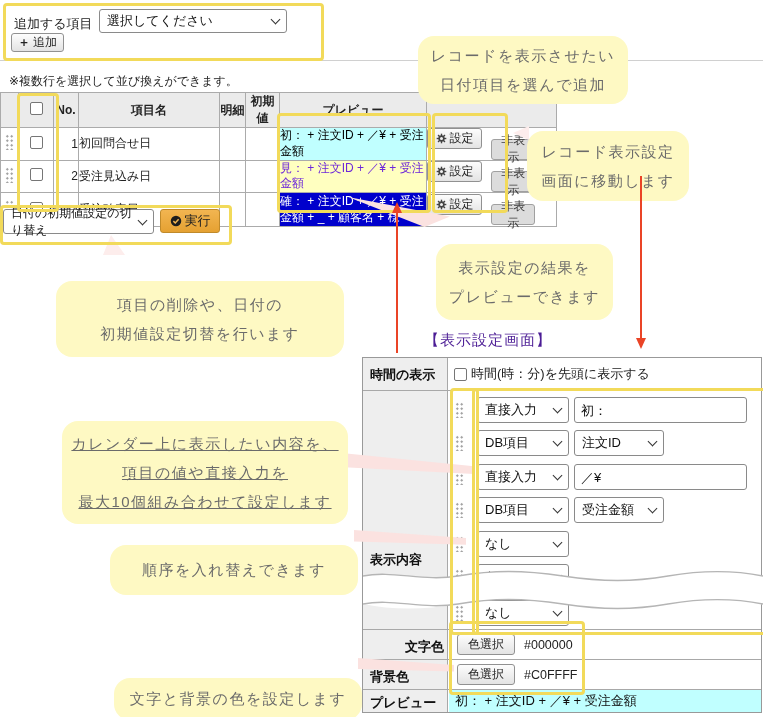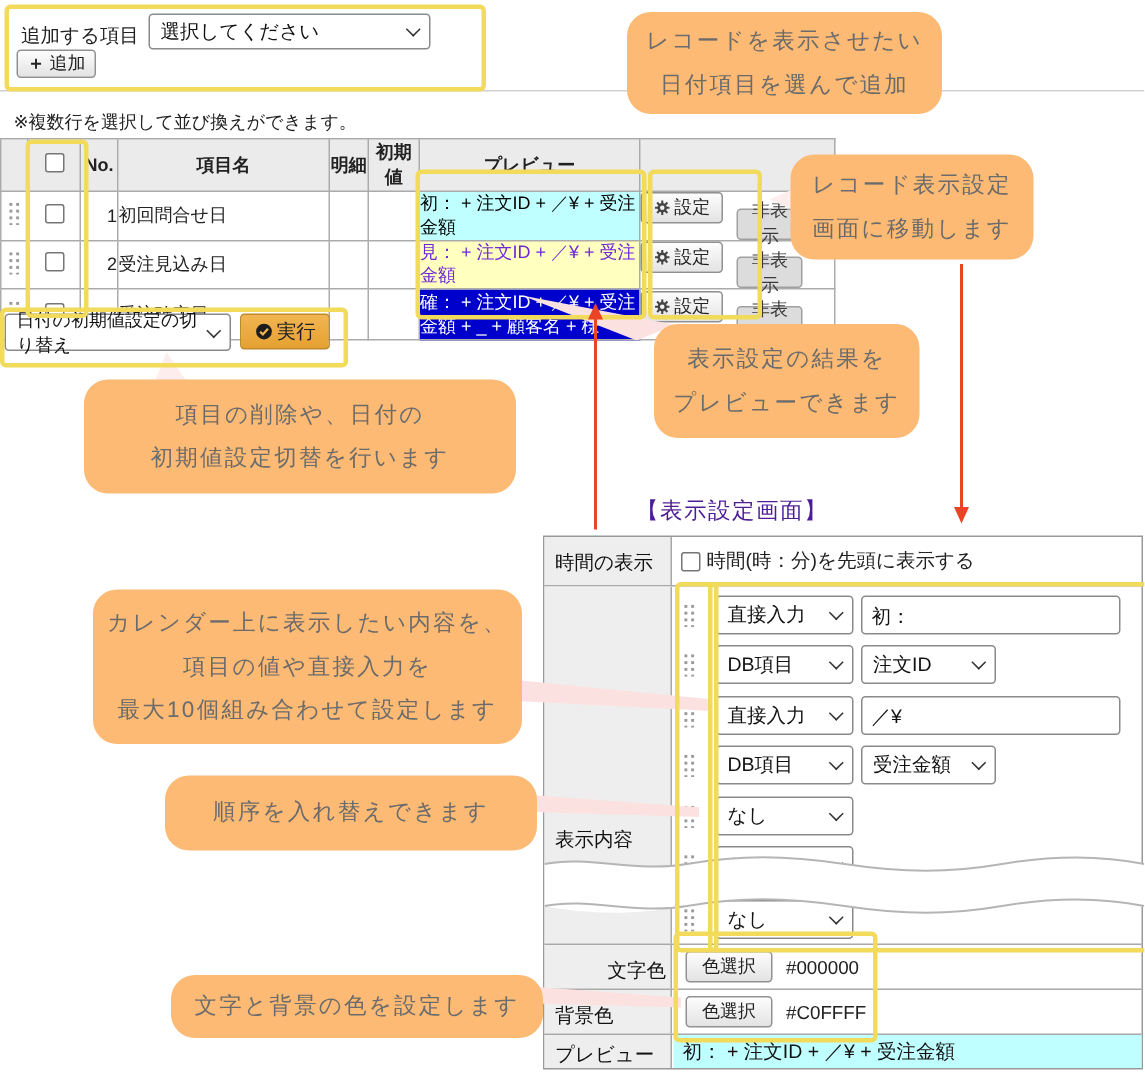--- a/index.html
+++ b/index.html
@@ -17,40 +17,40 @@
       background:linear-gradient(#fdfdfd,#e3e3e3);border:1px solid #919191;border-radius:3px;
       font-size:12px;color:#222;}
   .btn-gray{background:#dcdcdc;border:1px solid #a0a0a0;color:#3a3a3a;}
   .cb{display:inline-block;width:13px;height:13px;background:#fff;border:1px solid #767676;border-radius:2px;box-sizing:border-box;flex:none;}
   .drag{display:inline-block;width:9px;height:16px;
       background-image:radial-gradient(circle,#9a9a9a 1.1px,rgba(0,0,0,0) 1.2px);
       background-size:4.5px 4.5px;}
   
   .hl{position:absolute;border:3px solid #F2DA5A;border-radius:4px;pointer-events:none;z-index:6;}
   
-  .bubble{position:absolute;background:#fdba74;border-radius:16px;color:#6b6b6b;z-index:5;
+  .bubble{position:absolute;background:#fef9c3;border-radius:16px;color:#6b6b6b;z-index:5;
       display:flex;align-items:center;justify-content:center;text-align:center;
-      font-size:15px;line-height:1.95;letter-spacing:1.5px;white-space:pre-line;}
+      font-size:15px;line-height:1.95;letter-spacing:1.5px;white-space:pre-line;margin-top:28px;}
   .tail{position:absolute;z-index:4;background:#FBE2E0;}
   
   .arrow-line{position:absolute;width:2px;background:#EA4426;z-index:6;}
   .arrow-head{position:absolute;width:0;height:0;z-index:6;}
   
   table.main{border-collapse:collapse;background:#fff;}
   table.main th,table.main td{border:1px solid #ABABAB;font-size:12px;padding:0;}
   table.main th{background:#EBEBEB;font-weight:bold;height:21px;text-align:center;}
   table.main td{background:#fff;}
   .cell-no{text-align:right;padding-right:7px;}
   .cell-name{text-align:left;padding-left:5px;}
   .cell-prev{text-align:left;padding:2px 4px;line-height:1.3;}
   .cell-btns{padding-left:8px;}
   
   #settings{left:362px;top:357px;width:400px;height:356px;border:1px solid #999;background:#fff;}
   .srow-label{position:absolute;left:0;width:85px;background:#EEE;border-right:1px solid #A8A8A8;
-      font-size:13px;font-weight:normal;color:#111;box-sizing:border-box;padding:8px 0 0 7px;}
+      font-size:13px;font-weight:bold;color:#111;box-sizing:border-box;padding:8px 0 0 7px;}
   .srow-content{position:absolute;left:86px;right:0;box-sizing:border-box;}
   .hline{position:absolute;left:0;right:0;height:1px;background:#A8A8A8;}
   .subrow{position:absolute;left:0;right:0;height:33px;}
   .gear{width:11px;height:11px;flex:none;}
   .ckc{width:13px;height:13px;flex:none;}
 </style>
 </head>
 <body>
 
 <div id="canvas">
@@ -322,21 +322,21 @@
 
   <div class="tail" style="left:348px;top:197px;width:102px;height:30px;clip-path:polygon(0 0,100% 65%,75% 100%);"></div>
   <div class="bubble" style="left:436px;top:216px;width:177px;height:76px;">表示設定の結果を
 プレビューできます</div>
 
   <div class="tail" style="left:103px;top:235px;width:0;height:0;background:none;border-left:8px solid transparent;border-right:14px solid transparent;border-bottom:20px solid #FDEDEC;"></div>
   <div class="bubble" style="left:56px;top:253px;width:288px;height:76px;">項目の削除や、日付の
 初期値設定切替を行います</div>
 
   <div class="tail" style="left:344px;top:450px;width:130px;height:28px;clip-path:polygon(0 12%,100% 58%,100% 86%,0 62%);"></div>
-  <div class="bubble" style="left:62px;top:393px;width:286px;height:103px;">カレンダー上に表示したい内容を、
+  <div class="bubble" style="left:62px;top:393px;width:286px;height:103px;text-decoration:underline;">カレンダー上に表示したい内容を、
 項目の値や直接入力を
 最大10個組み合わせて設定します</div>
 
   <div class="tail" style="left:354px;top:526px;width:112px;height:22px;clip-path:polygon(0 18%,100% 55%,100% 85%,0 70%);"></div>
   <div class="bubble" style="left:110px;top:517px;width:248px;height:50px;">順序を入れ替えできます</div>
 
   <div class="tail" style="left:358px;top:654px;width:96px;height:20px;clip-path:polygon(0 20%,100% 55%,100% 88%,0 75%);"></div>
   <div class="bubble" style="left:114px;top:650px;width:248px;height:42px;">文字と背景の色を設定します</div>
 
 </div>

